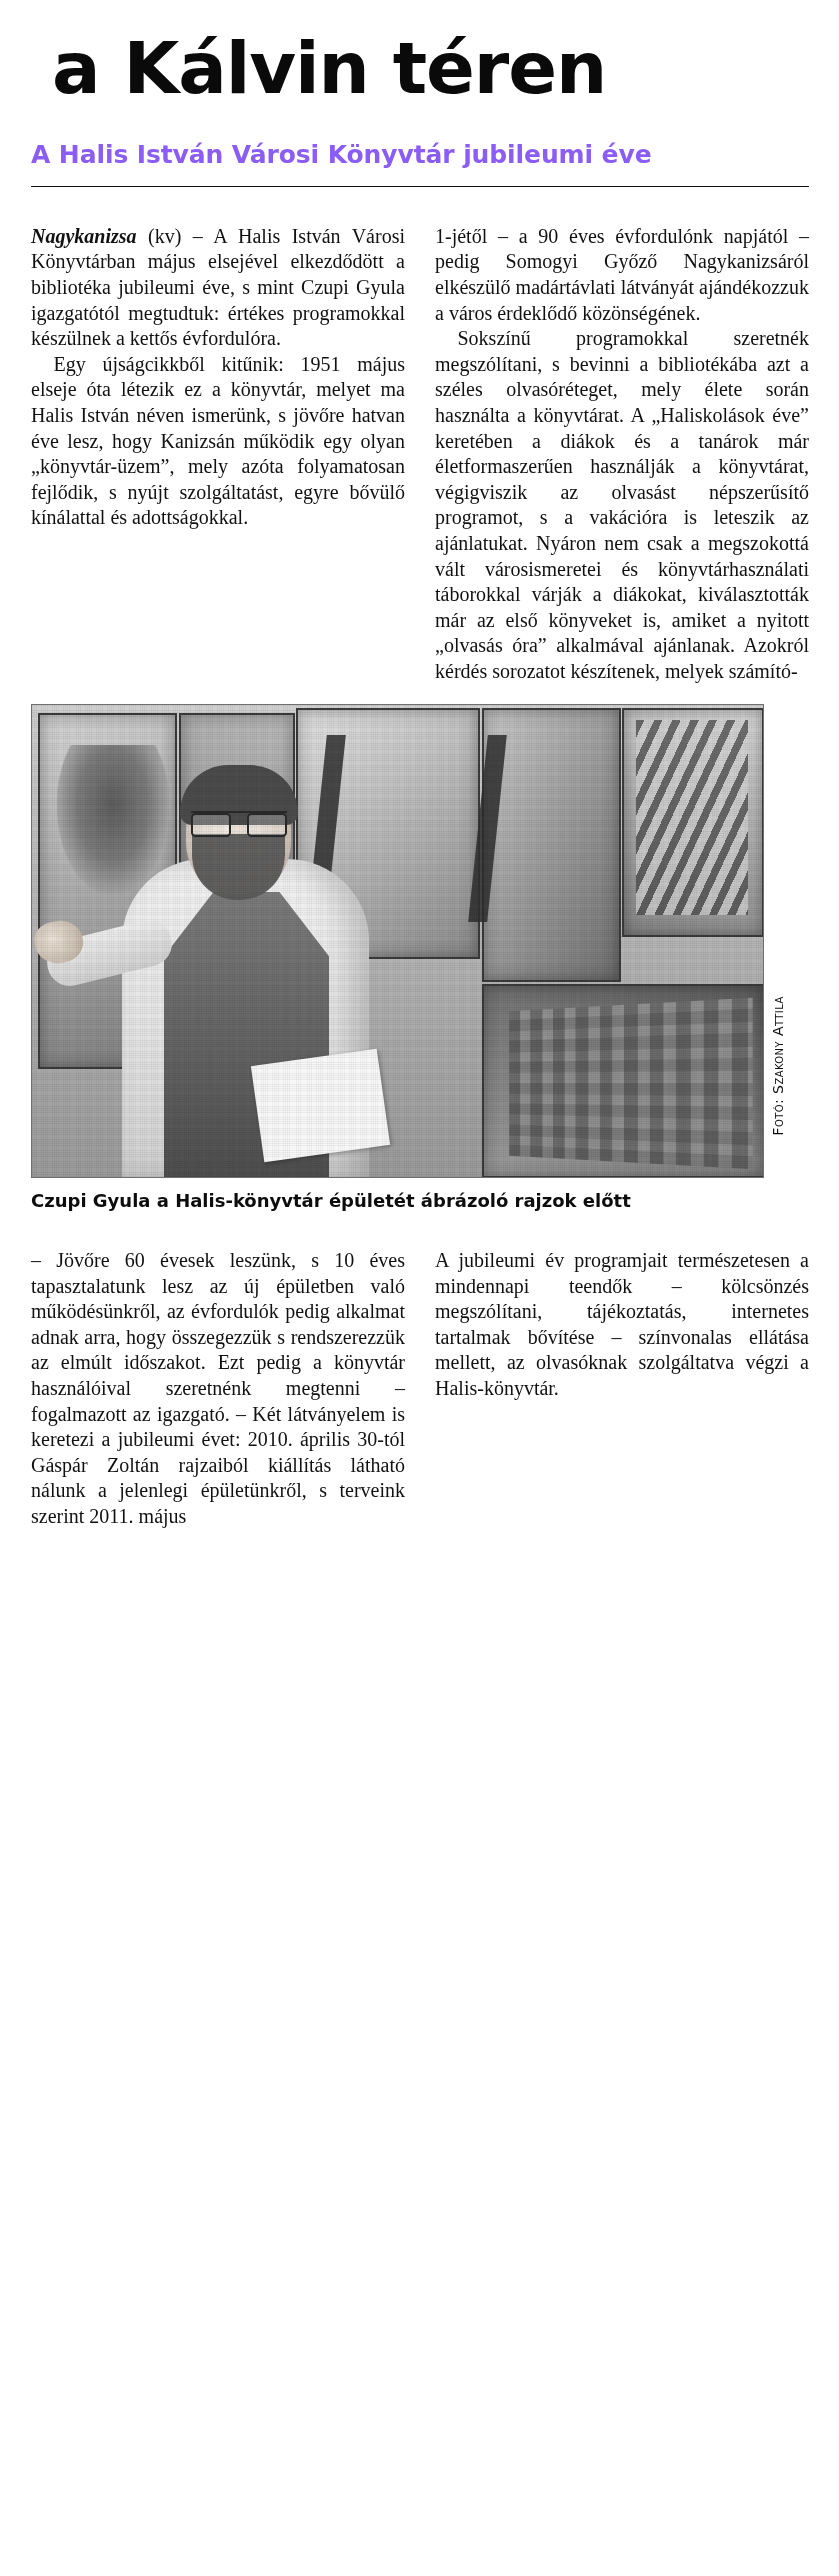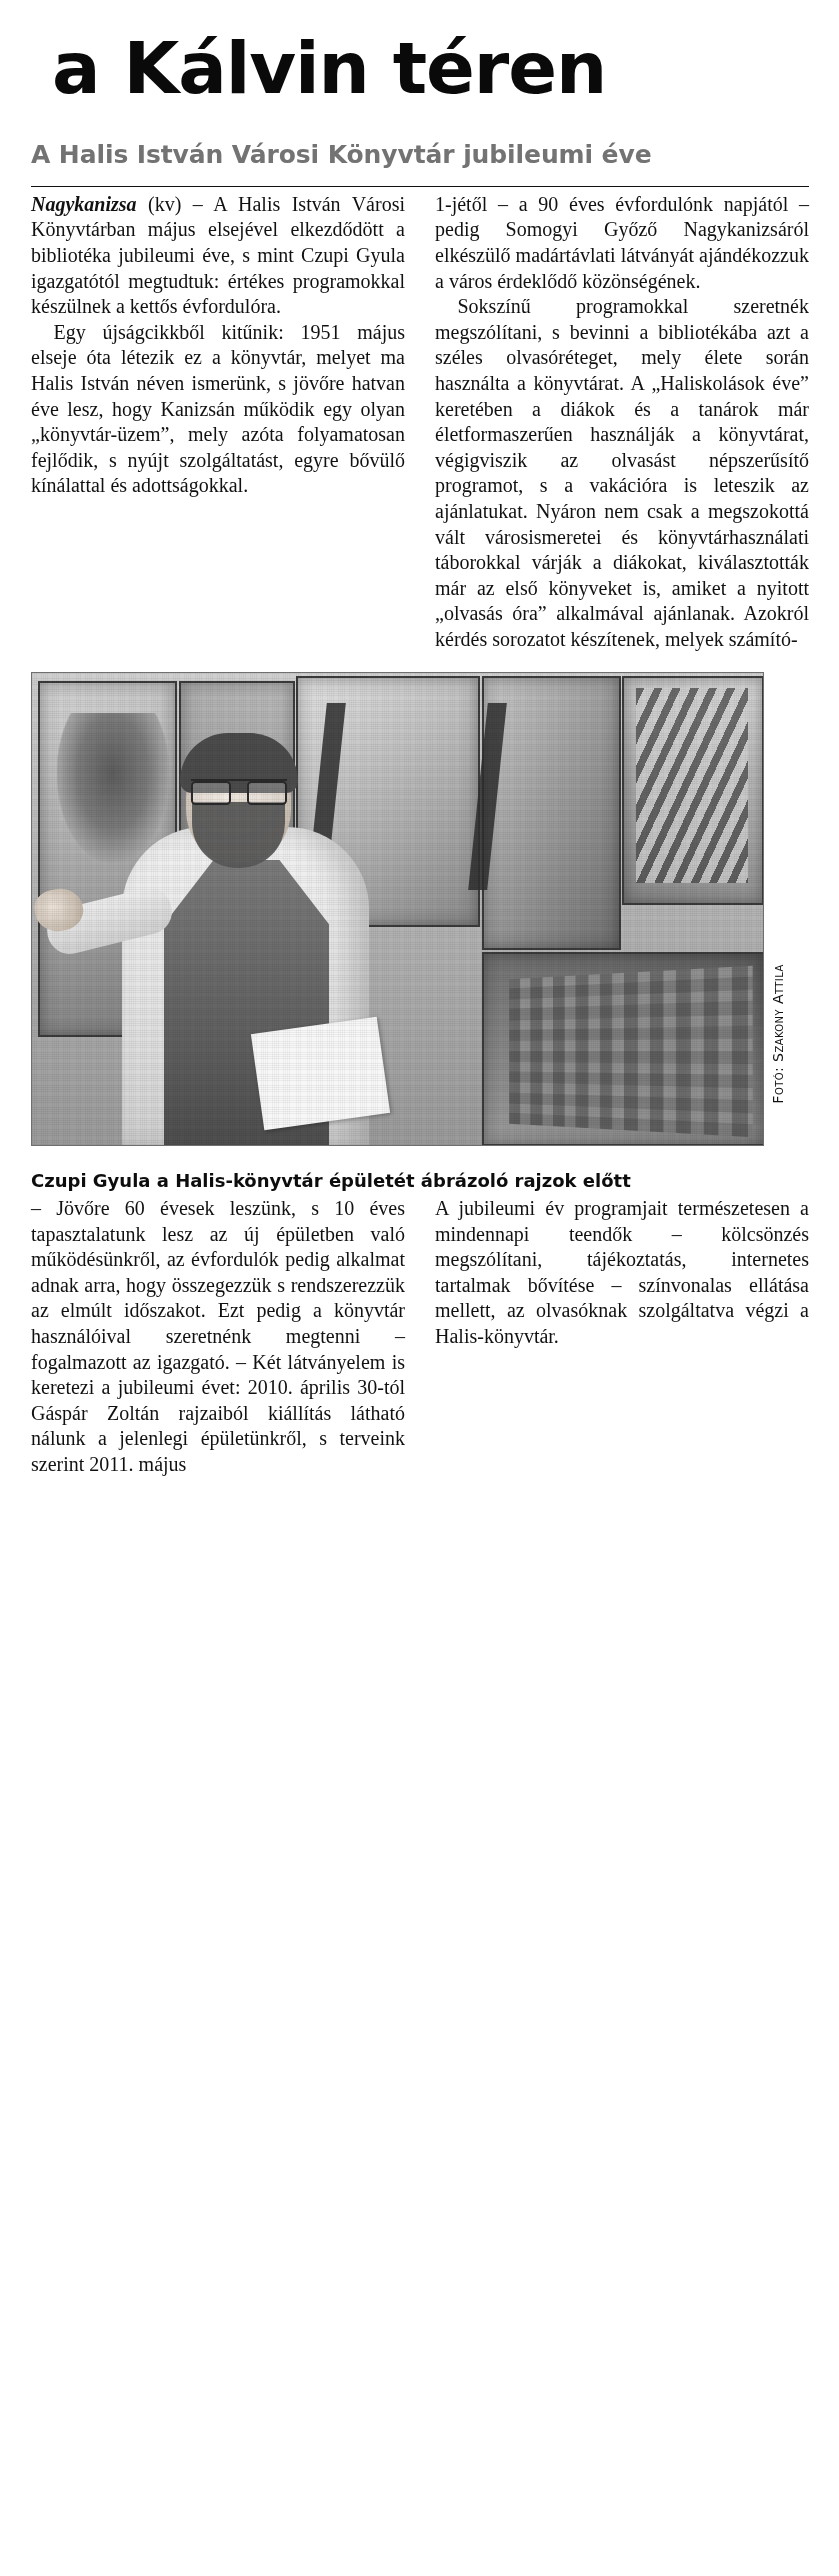--- a/index.html
+++ b/index.html
@@ -34,32 +34,32 @@
   .headline .line2 {
     display: block;
     margin-left: 21px;
   }
   .subhead {
     font-family: "DejaVu Sans", sans-serif;
     font-weight: 700;
     font-size: 25px;
     letter-spacing: -0.1px;
     margin: 34px 0 0 0;
-    color: #737373;
+    color: #8b5cf6;
   }
   .rule {
     border: 0;
     border-top: 1.5px solid #111;
     margin: 16.5px 0 0 0;
   }
   
   .cols {
     display: flex;
     gap: 30px;
-    margin-top: 5px;
+    margin-top: 37px;
   }
   .col {
     flex: 1 1 0;
     min-width: 0;
   }
   p.body {
     font-size: 20px;
     line-height: 1.28;
     text-align: justify;
     text-justify: inter-word;
@@ -110,21 +110,21 @@
     font-size: 14.2px;
     font-variant: small-caps;
     letter-spacing: 0.4px;
     color: #111;
     bottom: 112px;
   }
   .caption {
     font-family: "DejaVu Sans", sans-serif;
     font-weight: 700;
     font-size: 18px;
-    margin-top: 24px;
+    margin-top: 12px;
     color: #0d0d0d;
   }
   
   .ph-bg {
     position: absolute;
     inset: 0;
     background:
       linear-gradient(180deg, #cfcfcf 0%, #b9b9b9 40%, #9a9a9a 100%);
   }
   .panel {

